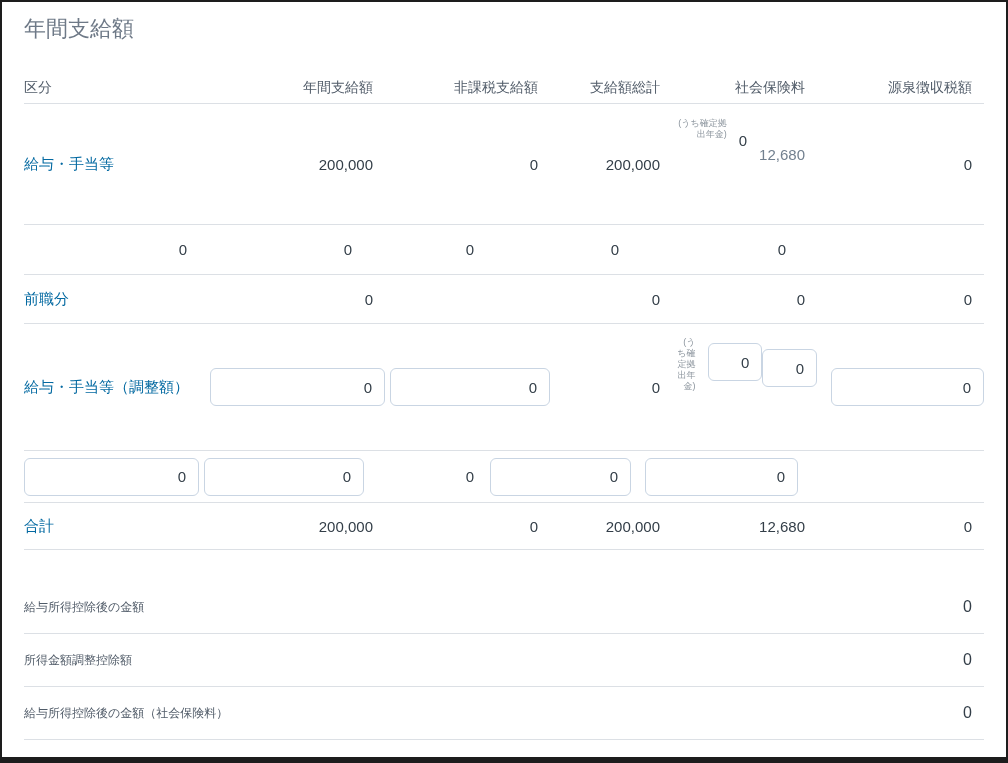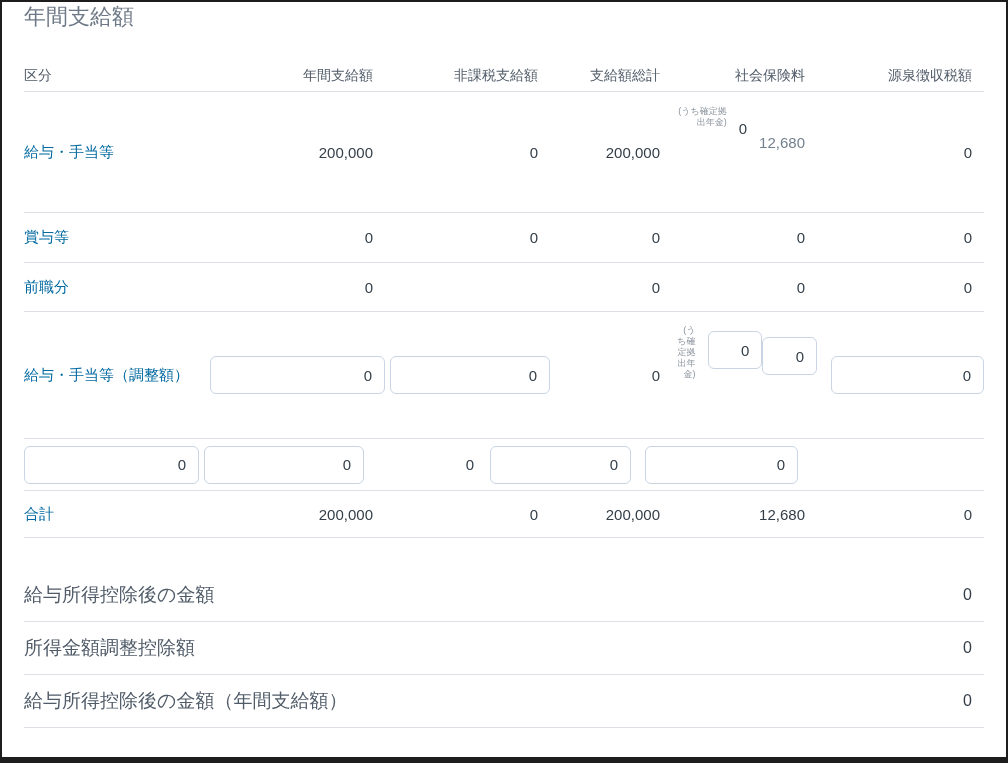--- a/index.html
+++ b/index.html
@@ -2,21 +2,21 @@
 <html><head>
 <meta charset="utf-8">
 <style>
   html,body{margin:0;padding:0;}
   body{
     width:1008px;height:763px;box-sizing:border-box;background:#ffffff;
     border:2px solid #1d1d1d;border-bottom-width:6px;
     font-family:"Liberation Sans","DejaVu Sans",sans-serif;
     -webkit-font-smoothing:antialiased;
   }
-  .page{padding:0 22px 0 22px;}
+  .page{padding:12px 22px 0 22px;}
   .title{font-size:22px;line-height:30px;font-weight:400;color:#6e7987;margin:0;}
   .table{margin-top:29px;}
   .thead{display:flex;align-items:center;height:30px;border-bottom:1px solid #dce0e5;
          font-size:14px;color:#505b68;}
   .row{display:flex;align-items:center;border-bottom:1px solid #dce0e5;font-size:15px;}
   .row-salary{height:120px;}
   .row-bonus{height:49px;}
   .row-prev{height:48px;}
   .row-salary-adj{height:126px;}
   .row-bonus-adj{height:51px;}
@@ -42,21 +42,21 @@
   .stack-adj input{margin-top:6px;}
   .stack-adj input + input{margin-top:12px;}
   input.amt{
     width:100%;height:38px;box-sizing:border-box;border:1px solid #c9d5e3;border-radius:6px;
     background:#fff;text-align:right;padding:0 12px;font-size:15px;color:#333e48;
     font-family:"Liberation Sans","DejaVu Sans",sans-serif;outline:none;display:block;
   }
   .summary{margin-top:31px;}
   .srow{display:flex;justify-content:space-between;align-items:center;height:52px;
         border-bottom:1px solid #dce0e5;}
-  .slabel{font-size:19px;color:#505b68;}
+  .slabel{font-size:12px;color:#505b68;}
   .sval{font-size:16px;color:#333e48;padding-right:12px;}
 </style>
 </head>
 <body>
 
 <div class="page">
   <h1 class="title">年間支給額</h1>
 
   <div class="table">
 
@@ -76,21 +76,20 @@
       <div class="c4 num val">200,000</div>
       <div class="c5 stack stack-salary">
         <div class="note">(うち確定拠出年金)</div>
         <div class="val dcval">0</div>
         <div class="val muted socval">12,680</div>
       </div>
       <div class="c6 num val">0</div>
     </div>
 
     <div class="row row-bonus">
-      <div class="c1 label">賞与等</div>
       <div class="c2 num val">0</div>
       <div class="c3 num val">0</div>
       <div class="c4 num val">0</div>
       <div class="c5 num val">0</div>
       <div class="c6 num val">0</div>
     </div>
 
     <div class="row row-prev">
       <div class="c1 label">前職分</div>
       <div class="c2 num val">0</div>
@@ -149,17 +148,17 @@
   <div class="summary">
     <div class="srow">
       <div class="slabel">給与所得控除後の金額</div>
       <div class="sval">0</div>
     </div>
     <div class="srow">
       <div class="slabel">所得金額調整控除額</div>
       <div class="sval">0</div>
     </div>
     <div class="srow">
-      <div class="slabel">給与所得控除後の金額（年間支給額）</div>
+      <div class="slabel">給与所得控除後の金額（社会保険料）</div>
       <div class="sval">0</div>
     </div>
   </div>
 </div>
 
 </body></html>

